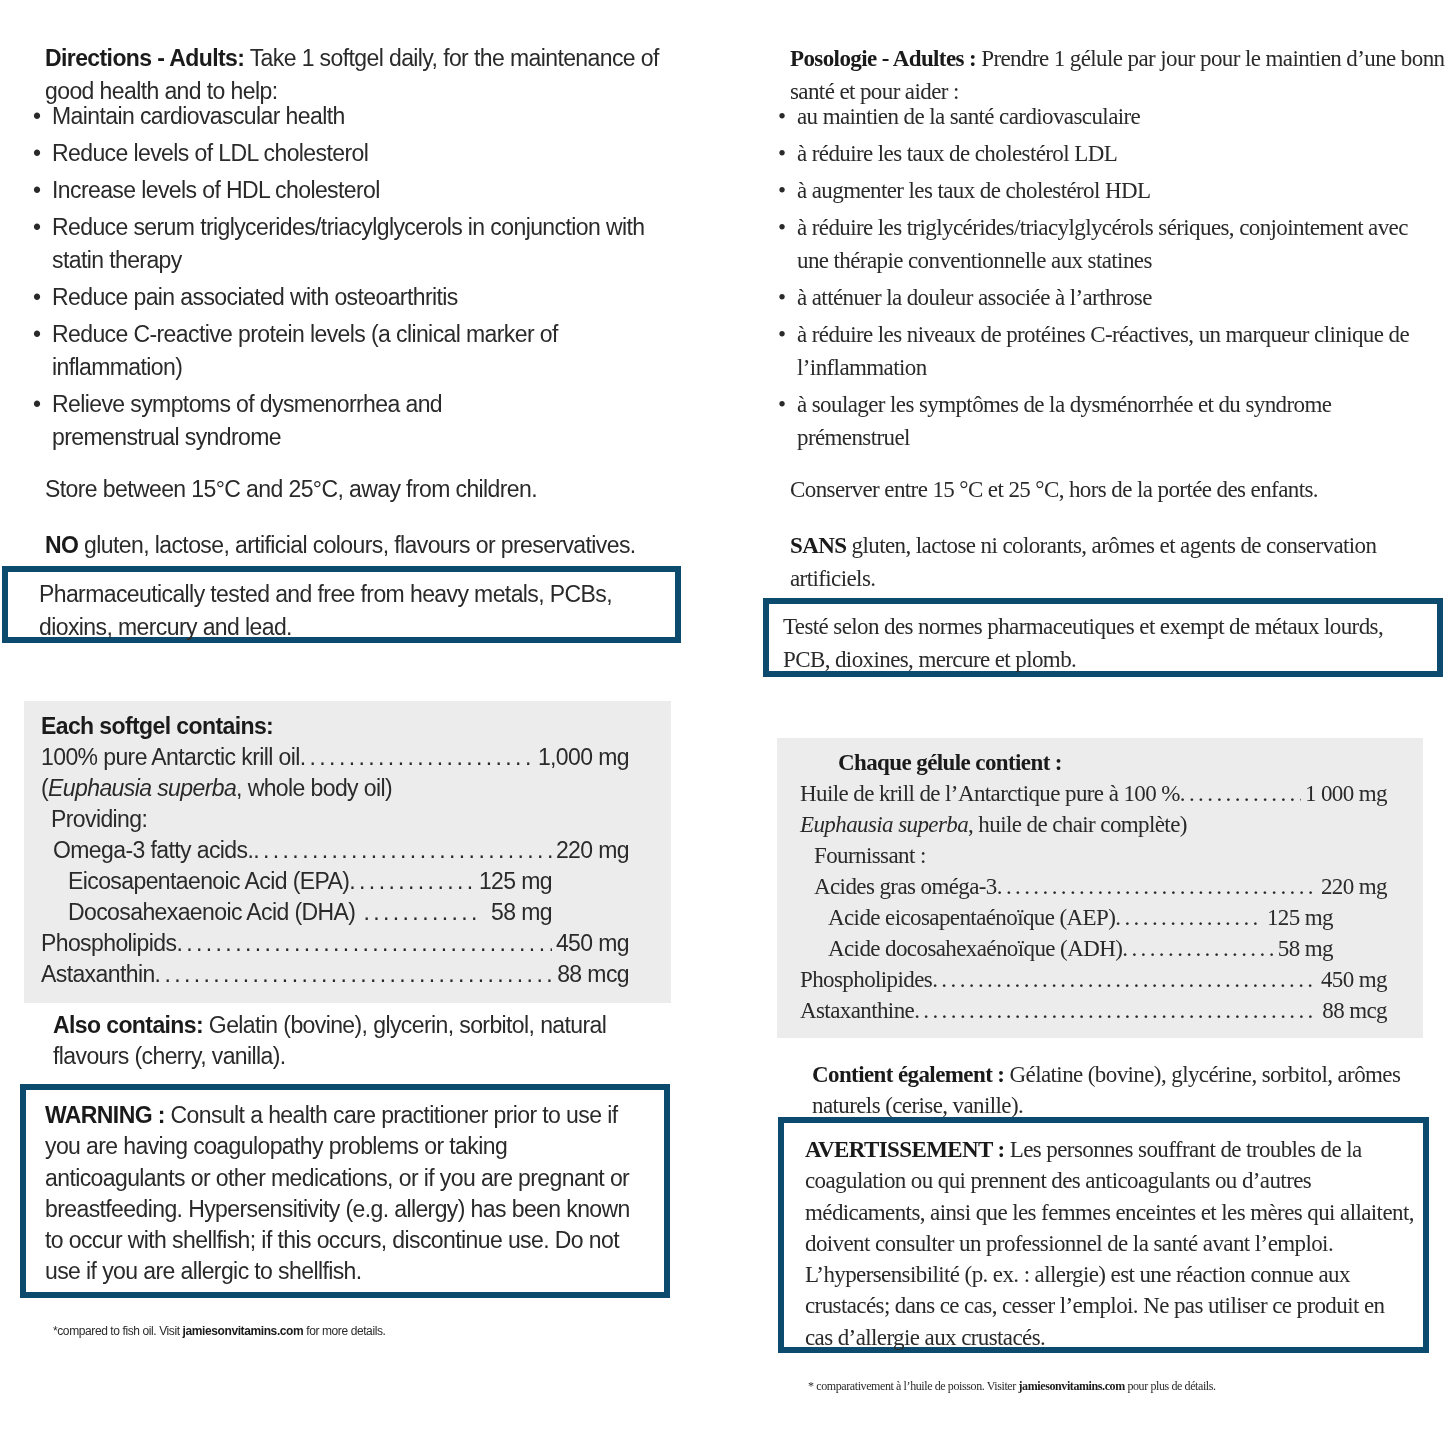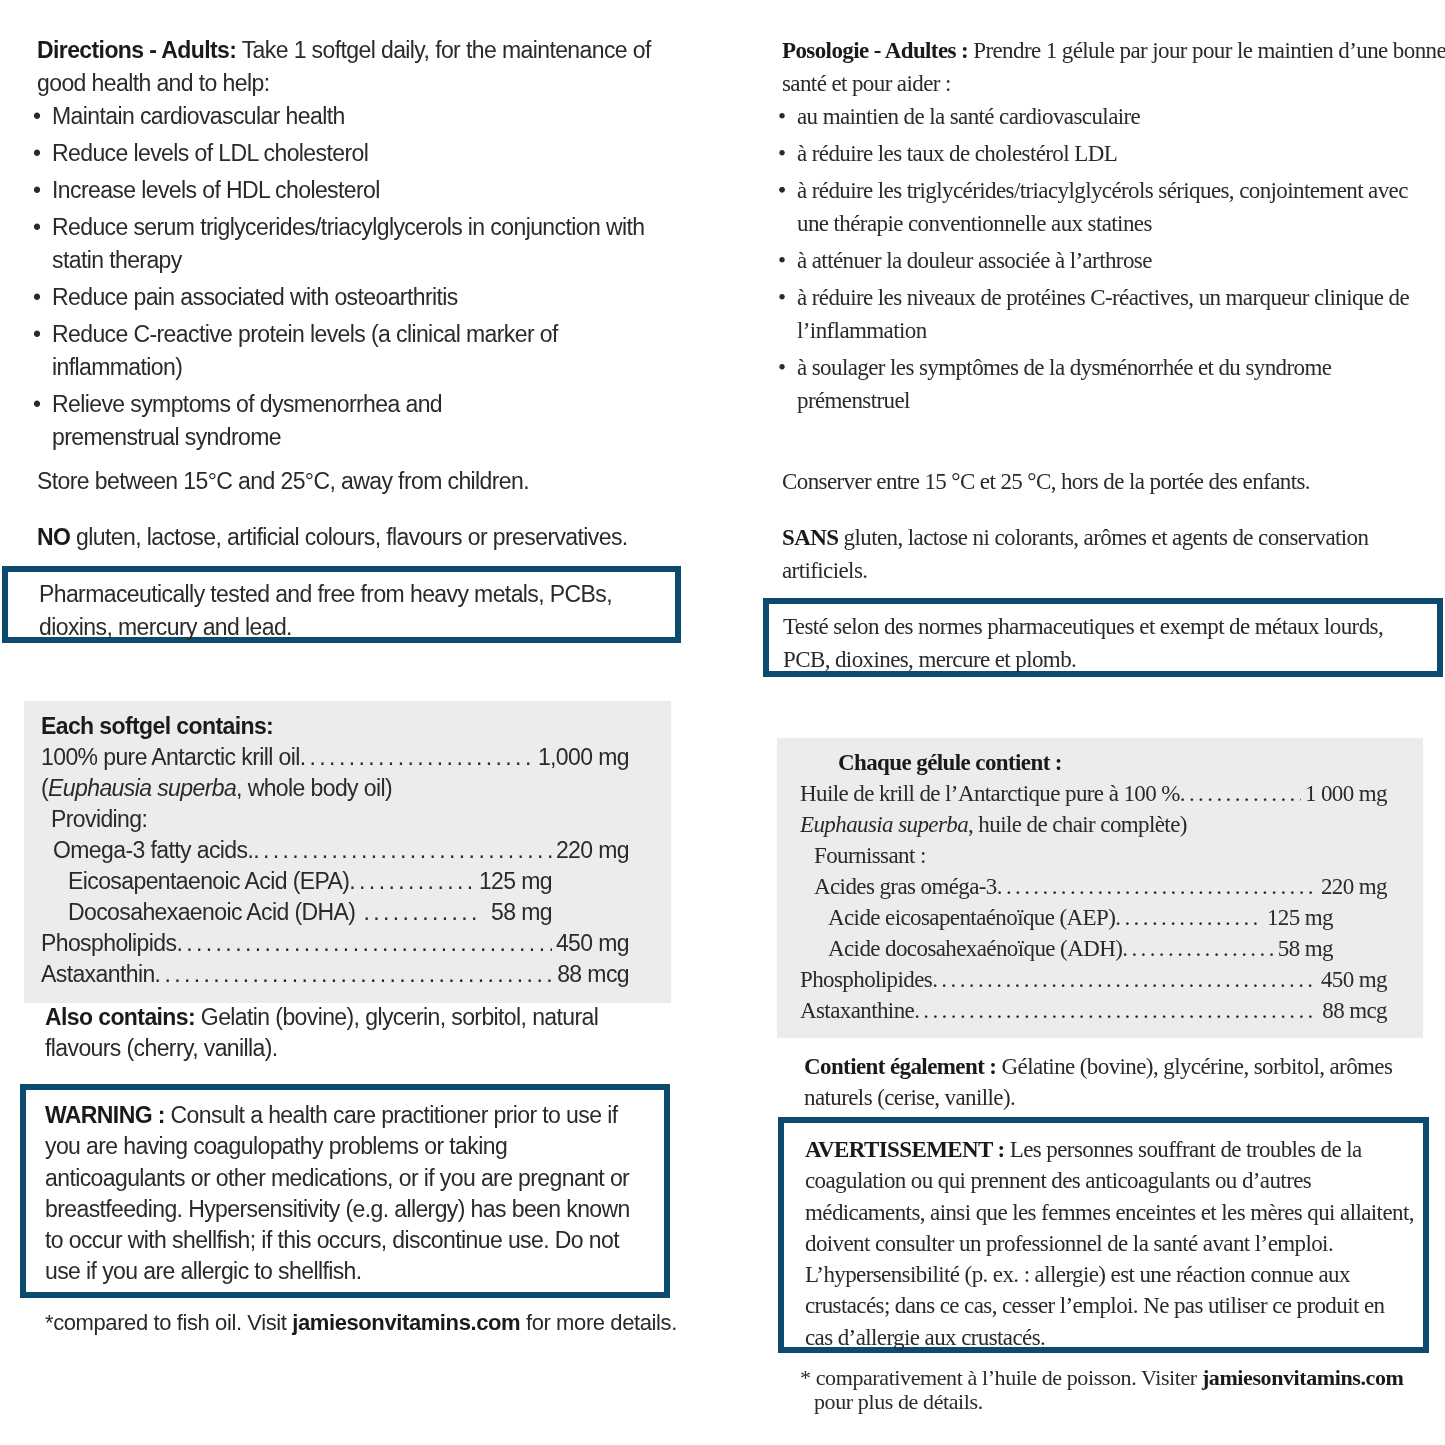--- a/index.html
+++ b/index.html
@@ -12,21 +12,21 @@
       overflow: hidden;
       font-family: "Liberation Sans", sans-serif;
       color: #2a2a2a;
       font-size: 23px;
       line-height: 33px;
       letter-spacing: -0.6px;
     }
     .abs { position: absolute; }
     .col { position: absolute; }
     b, .bold { font-weight: bold; color: #1a1a1a; }
-    .para { margin: 4px; }
+    .para { margin: 12px; }
     .bullets { list-style: none; margin: 0; padding: 0; }
     .bullets li { position: relative; padding-left: 19px; margin: 0 0 4px 0; }
     .bullets li .dot {
       position: absolute; left: 0; top: 0;
     }
     .boxed {
       border: 6px solid #0c4a6e;
       box-sizing: border-box;
     }
     .shade {
@@ -37,21 +37,21 @@
       display: flex; align-items: baseline; white-space: nowrap;
       height: 31px; line-height: 31px;
     }
     .row .lbl { flex: 0 0 auto; }
     .row .dots {
       flex: 1 1 auto; overflow: hidden; white-space: nowrap;
       letter-spacing: 3.4px; color: #2a2a2a;
     }
     .row .val { flex: 0 0 auto; padding-left: 4px; }
     .italic { font-style: italic; }
-    .small { font-size: 22px; line-height: 24px; letter-spacing: -0.4px; }
+    .small { font-size: 12px; line-height: 24px; letter-spacing: -0.4px; }
   </style>
 </head>
 <body>
 
 <div class="col" style="left:0; top:0; width:720px; height:1445px;">
 
   <p class="para abs" style="left:33px; top:30px; width:650px;">
     <b>Directions - Adults:</b><span> Take 1 softgel daily, for the maintenance of good health and to help:</span>
   </p>
 
@@ -128,21 +128,21 @@
 
 <div class="col" style="left:720px; top:0; width:725px; height:1445px;font-family:Liberation Serif, serif;">
 
   <p class="para abs" style="left:58px; top:30px; width:665px;">
     <b>Posologie - Adultes :</b><span> Prendre 1 gélule par jour pour le maintien d’une bonne santé et pour aider :</span>
   </p>
 
   <ul class="bullets abs" style="left:58px; top:100px; width:665px;">
     <li><span class="dot">•</span><span>au maintien de la santé cardiovasculaire</span></li>
     <li><span class="dot">•</span><span>à réduire les taux de cholestérol LDL</span></li>
-    <li><span class="dot">•</span></li>
+    <li><span class="dot">•</span><span>à augmenter les taux de cholestérol HDL</span></li>
     <li><span class="dot">•</span><span>à réduire les triglycérides/triacylglycérols sériques, conjointement avec une thérapie conventionnelle aux statines</span></li>
     <li><span class="dot">•</span><span>à atténuer la douleur associée à l’arthrose</span></li>
     <li><span class="dot">•</span><span>à réduire les niveaux de protéines C-réactives, un marqueur clinique de l’inflammation</span></li>
     <li style="padding-right:60px;"><span class="dot">•</span><span>à soulager les symptômes de la dysménorrhée et du syndrome prémenstruel</span></li>
   </ul>
 
   <p class="para abs" style="left:58px; top:461px; width:667px;">Conserver entre 15 °C et 25 °C, hors de la portée des enfants.</p>
 
   <p class="para abs" style="left:58px; top:517px; width:600px;">
     <b>SANS</b><span> gluten, lactose ni colorants, arômes et agents de conservation artificiels.</span>

